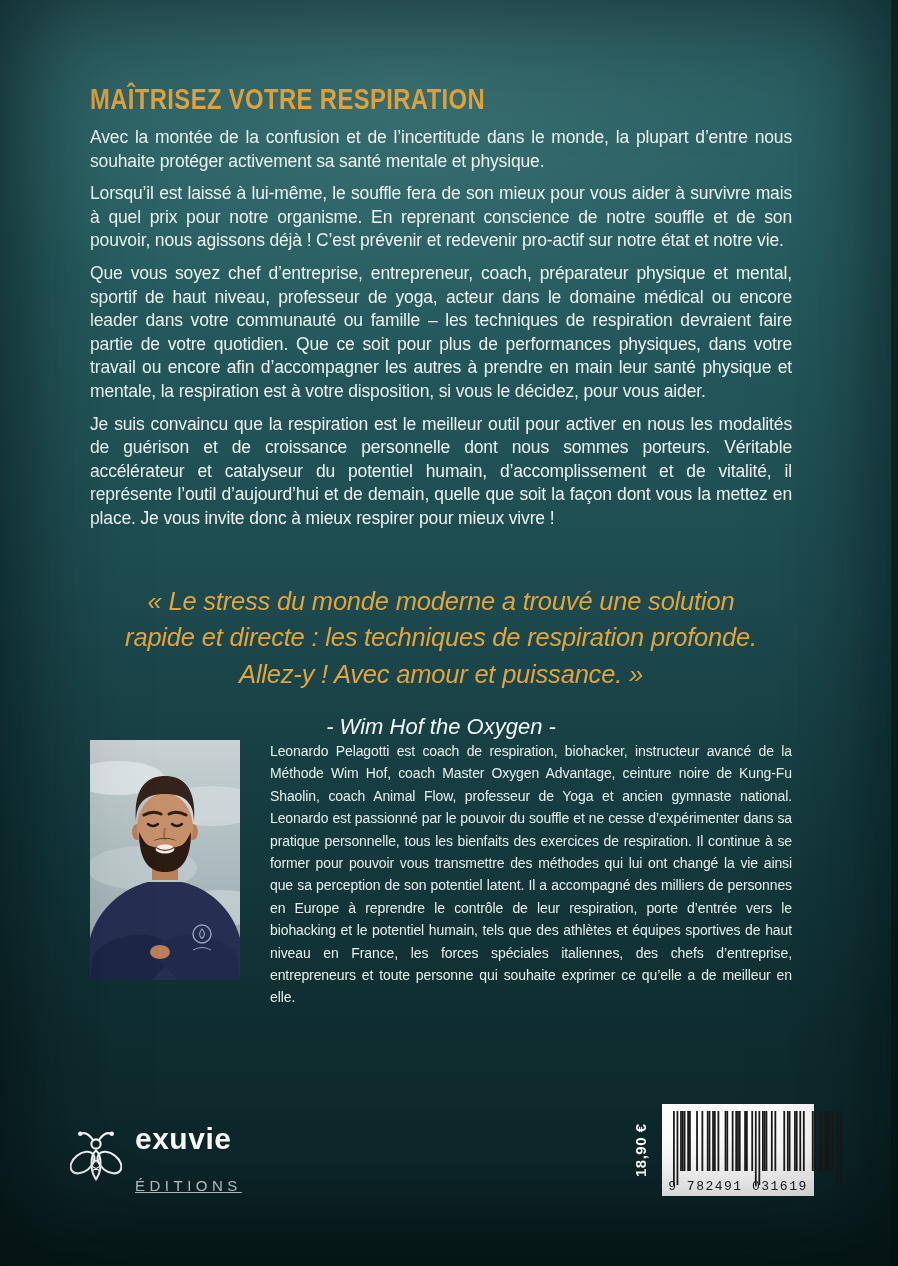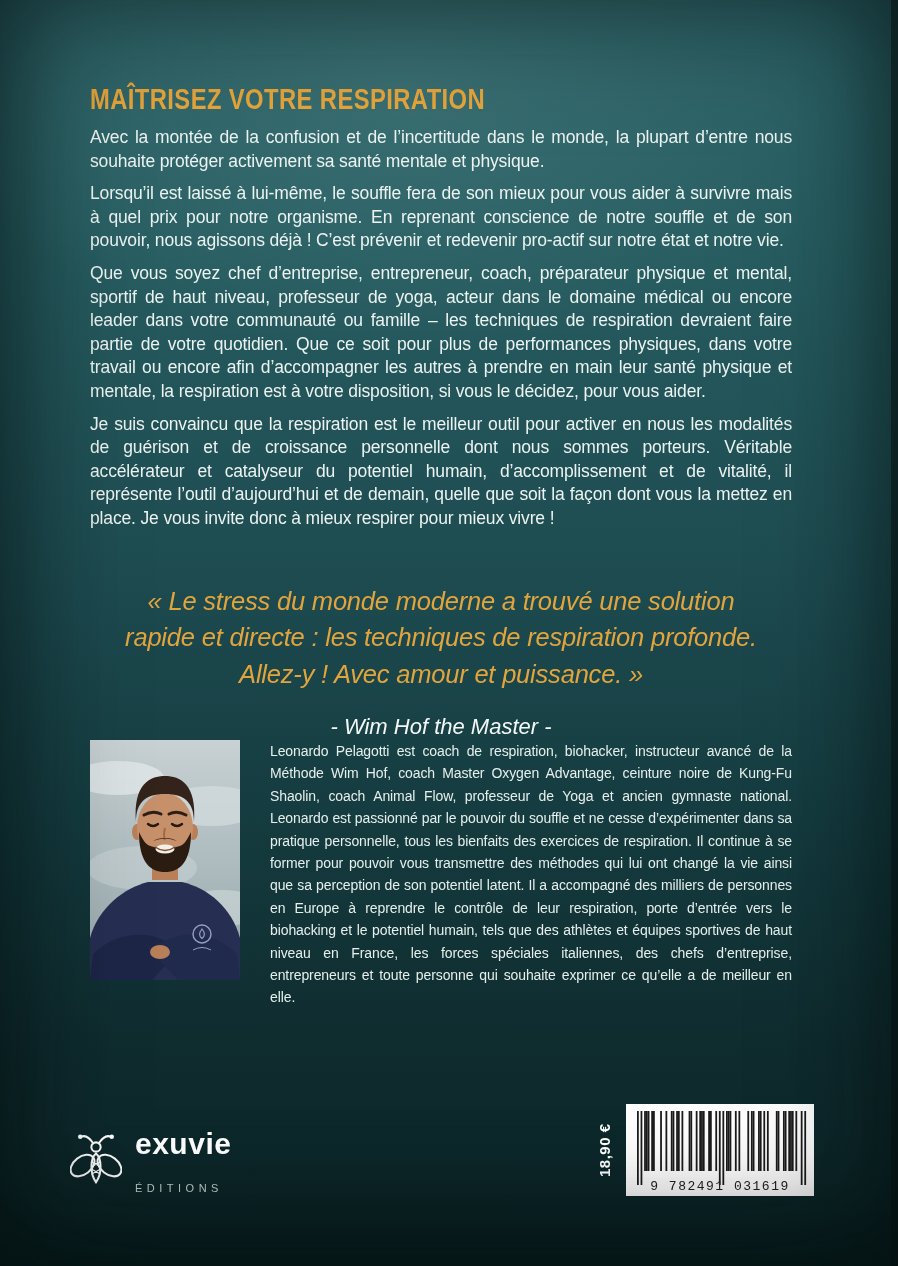--- a/index.html
+++ b/index.html
@@ -24,46 +24,46 @@
   .quote-attribution{margin:22px 0 0;font-style:italic;font-size:22px;color:#f3f8f6;}
 
   .author{display:flex;}
   .photo{flex:0 0 150px;width:150px;height:240px;margin-right:30px;overflow:hidden;}
   .bio{margin:0;font-size:14px;line-height:22.4px;text-align:justify;letter-spacing:-0.1px;color:#e6efec;flex:1;}
 
   footer.footer{position:absolute;left:70px;right:84px;bottom:70px;display:flex;justify-content:space-between;align-items:flex-end;}
   .publisher{display:flex;align-items:center;gap:13px;color:#ffffff;margin-bottom:2px;}
   .pub-text{display:flex;flex-direction:column;}
   .pub-name{font-size:30px;font-weight:bold;letter-spacing:0.5px;line-height:30px;}
-  .pub-tagline{font-size:11px;letter-spacing:4.5px;color:#c7d4d1;margin-top:23px;}
+  .pub-tagline{font-size:15px;letter-spacing:4.5px;color:#c7d4d1;margin-top:23px;text-decoration:underline;}
 
   .commerce{display:flex;align-items:stretch;gap:13px;}
   .price{writing-mode:vertical-rl;transform:rotate(180deg);font-size:15px;font-weight:bold;
     color:#ffffff;letter-spacing:0.5px;display:flex;align-items:center;justify-content:center;}
-  .barcode-box{width:188px;height:92px;background:#fdfdfd;position:relative;box-sizing:border-box;padding:7px 10px 0;}
+  .barcode-box{width:152px;height:92px;background:#fdfdfd;position:relative;box-sizing:border-box;padding:7px 10px 0;}
   .barcode-digits{position:absolute;left:0;right:0;bottom:2px;text-align:center;
     font-family:"Liberation Mono",monospace;font-size:13px;color:#222;letter-spacing:1.5px;}
 </style>
 </head>
 <body>
 
 <div class="cover">
   <div class="glow"></div>
 
   <main class="content">
     <h1 class="title"><span>MAÎTRISEZ VOTRE RESPIRATION</span></h1>
 
     <p class="body-para">Avec la montée de la confusion et de l’incertitude dans le monde, la plupart d’entre nous souhaite protéger activement sa santé mentale et physique.</p>
     <p class="body-para">Lorsqu’il est laissé à lui-même, le souffle fera de son mieux pour vous aider à survivre mais à quel prix pour notre organisme. En reprenant conscience de notre souffle et de son pouvoir, nous agissons déjà ! C’est prévenir et redevenir pro-actif sur notre état et notre vie.</p>
     <p class="body-para">Que vous soyez chef d’entreprise, entrepreneur, coach, préparateur physique et mental, sportif de haut niveau, professeur de yoga, acteur dans le domaine médical ou encore leader dans votre communauté ou famille – les techniques de respiration devraient faire partie de votre quotidien. Que ce soit pour plus de performances physiques, dans votre travail ou encore afin d’accompagner les autres à prendre en main leur santé physique et mentale, la respiration est à votre disposition, si vous le décidez, pour vous aider.</p>
     <p class="body-para">Je suis convaincu que la respiration est le meilleur outil pour activer en nous les modalités de guérison et de croissance personnelle dont nous sommes porteurs. Véritable accélérateur et catalyseur du potentiel humain, d’accomplissement et de vitalité, il représente l’outil d’aujourd’hui et de demain, quelle que soit la façon dont vous la mettez en place. Je vous invite donc à mieux respirer pour mieux vivre !</p>
 
     <blockquote class="quote">
       <p class="quote-text">« Le stress du monde moderne a trouvé une solution rapide et directe : les techniques de respiration profonde. Allez-y ! Avec amour et puissance. »</p>
-      <p class="quote-attribution">- Wim Hof the Master -</p>
+      <p class="quote-attribution">- Wim Hof the Oxygen -</p>
     </blockquote>
 
     <section class="author">
       <div class="photo">
         <svg viewBox="0 0 150 240" width="150" height="240">
           <defs>
             <linearGradient id="sky" x1="0" y1="0" x2="0" y2="1">
               <stop offset="0" stop-color="#c8d1d3"></stop>
               <stop offset="0.5" stop-color="#aebcbf"></stop>
               <stop offset="1" stop-color="#93a5a8"></stop>

